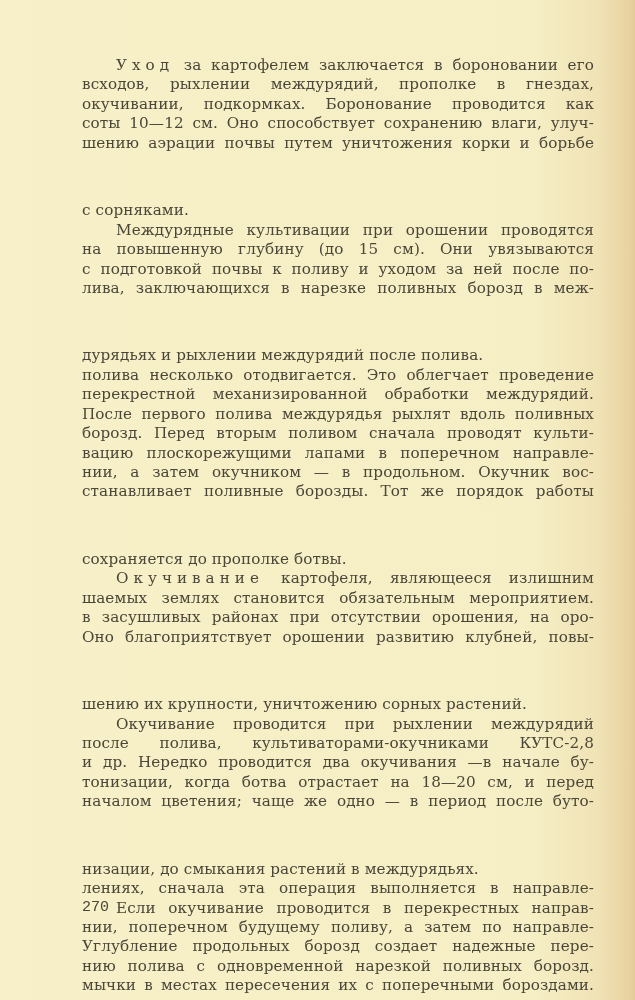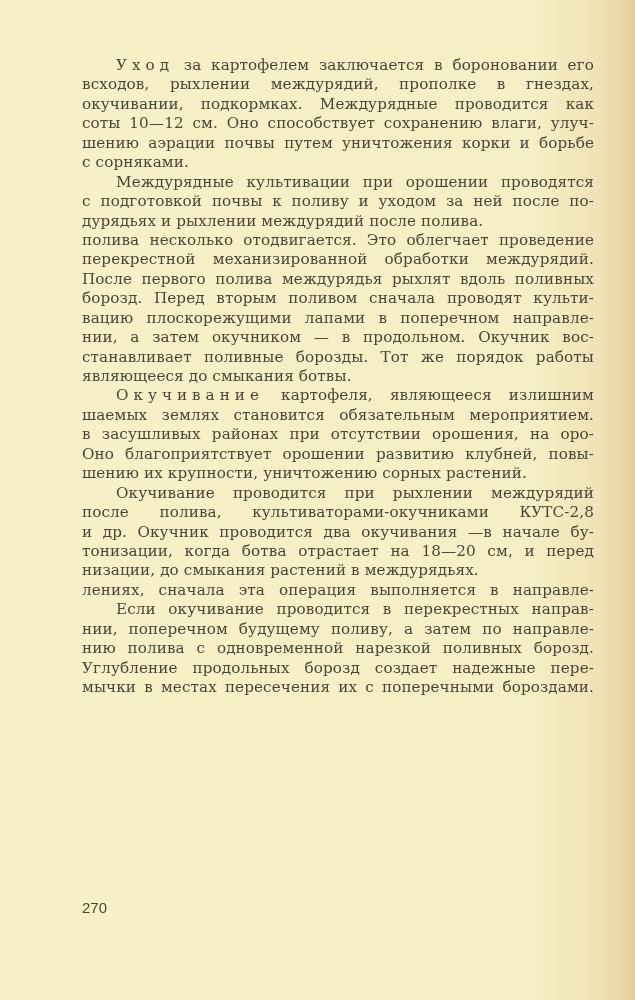--- a/index.html
+++ b/index.html
@@ -20,82 +20,85 @@
     letter-spacing: 0.1px;
   }
   .line {
     display: block;
     height: 19.45px;
     line-height: 19.45px;
     white-space: nowrap;
     text-align: justify;
     text-align-last: justify;
   }
-  .line.last { text-align-last: left; }
+  .line.last { text-align-last: left; margin-top: 48px; }
   .line.indent { padding-left: 34px; }
   .spaced { letter-spacing: 5px; }
   .pagenum {
     position: absolute; left: 82px; top: 899px;
-    color: #4a4638; font-family: Liberation Sans, sans-serif; font-size: 15px;
+    color: #4a4638; font-family: Liberation Mono, monospace; font-size: 15px;
   }
 </style>
 </head>
 <body>
 
 <div class="page">
   <div class="text">
 
     <div>
       <span class="line indent"><span class="spaced">Уход</span><span> за картофелем заключается в бороновании его</span></span>
       <span class="line">всходов, рыхлении междурядий, прополке в гнездах,</span>
-      <span class="line">окучивании, подкормках. Междурядные проводится как</span>
+      <span class="line">окучивании, подкормках. Боронование проводится как</span>
       <span class="line">соты 10—12 см. Оно способствует сохранению влаги, улуч-</span>
       <span class="line">шению аэрации почвы путем уничтожения корки и борьбе</span>
       <span class="line last">с сорняками.</span>
     </div>
 
     <div>
       <span class="line indent">Междурядные культивации при орошении проводятся</span>
+      <span class="line">на повышенную глубину (до 15 см). Они увязываются</span>
       <span class="line">с подготовкой почвы к поливу и уходом за ней после по-</span>
+      <span class="line">лива, заключающихся в нарезке поливных борозд в меж-</span>
       <span class="line last">дурядьях и рыхлении междурядий после полива.</span>
     </div>
 
     <div>
       <span class="line">полива несколько отодвигается. Это облегчает проведение</span>
       <span class="line">перекрестной механизированной обработки междурядий.</span>
       <span class="line">После первого полива междурядья рыхлят вдоль поливных</span>
       <span class="line">борозд. Перед вторым поливом сначала проводят культи-</span>
       <span class="line">вацию плоскорежущими лапами в поперечном направле-</span>
       <span class="line">нии, а затем окучником — в продольном. Окучник вос-</span>
       <span class="line">станавливает поливные борозды. Тот же порядок работы</span>
-      <span class="line last">являющееся до смыкания ботвы.</span>
+      <span class="line last">сохраняется до прополке ботвы.</span>
     </div>
 
 
     <div>
       <span class="line indent"><span class="spaced">Окучивание</span><span> картофеля, являющееся излишним</span></span>
       <span class="line">шаемых землях становится обязательным мероприятием.</span>
       <span class="line">в засушливых районах при отсутствии орошения, на оро-</span>
       <span class="line">Оно благоприятствует орошении развитию клубней, повы-</span>
       <span class="line last">шению их крупности, уничтожению сорных растений.</span>
     </div>
 
     <div>
       <span class="line indent">Окучивание проводится при рыхлении междурядий</span>
       <span class="line">после полива, культиваторами-окучниками КУТС-2,8</span>
-      <span class="line">и др. Окучник проводится два окучивания —в начале бу-</span>
+      <span class="line">и др. Нередко проводится два окучивания —в начале бу-</span>
       <span class="line">тонизации, когда ботва отрастает на 18—20 см, и перед</span>
+      <span class="line">началом цветения; чаще же одно — в период после буто-</span>
       <span class="line last">низации, до смыкания растений в междурядьях.</span>
     </div>
 
     <div>
       <span class="line">лениях, сначала эта операция выполняется в направле-</span>
       <span class="line indent">Если окучивание проводится в перекрестных направ-</span>
       <span class="line">нии, поперечном будущему поливу, а затем по направле-</span>
+      <span class="line">Углубление продольных борозд создает надежные пере-</span>
       <span class="line">нию полива с одновременной нарезкой поливных борозд.</span>
-      <span class="line">Углубление продольных борозд создает надежные пере-</span>
       <span class="line">мычки в местах пересечения их с поперечными бороздами.</span>
     </div>
 
   </div>
 
   <div class="pagenum">270</div>
 </div>
 
 </body></html>

